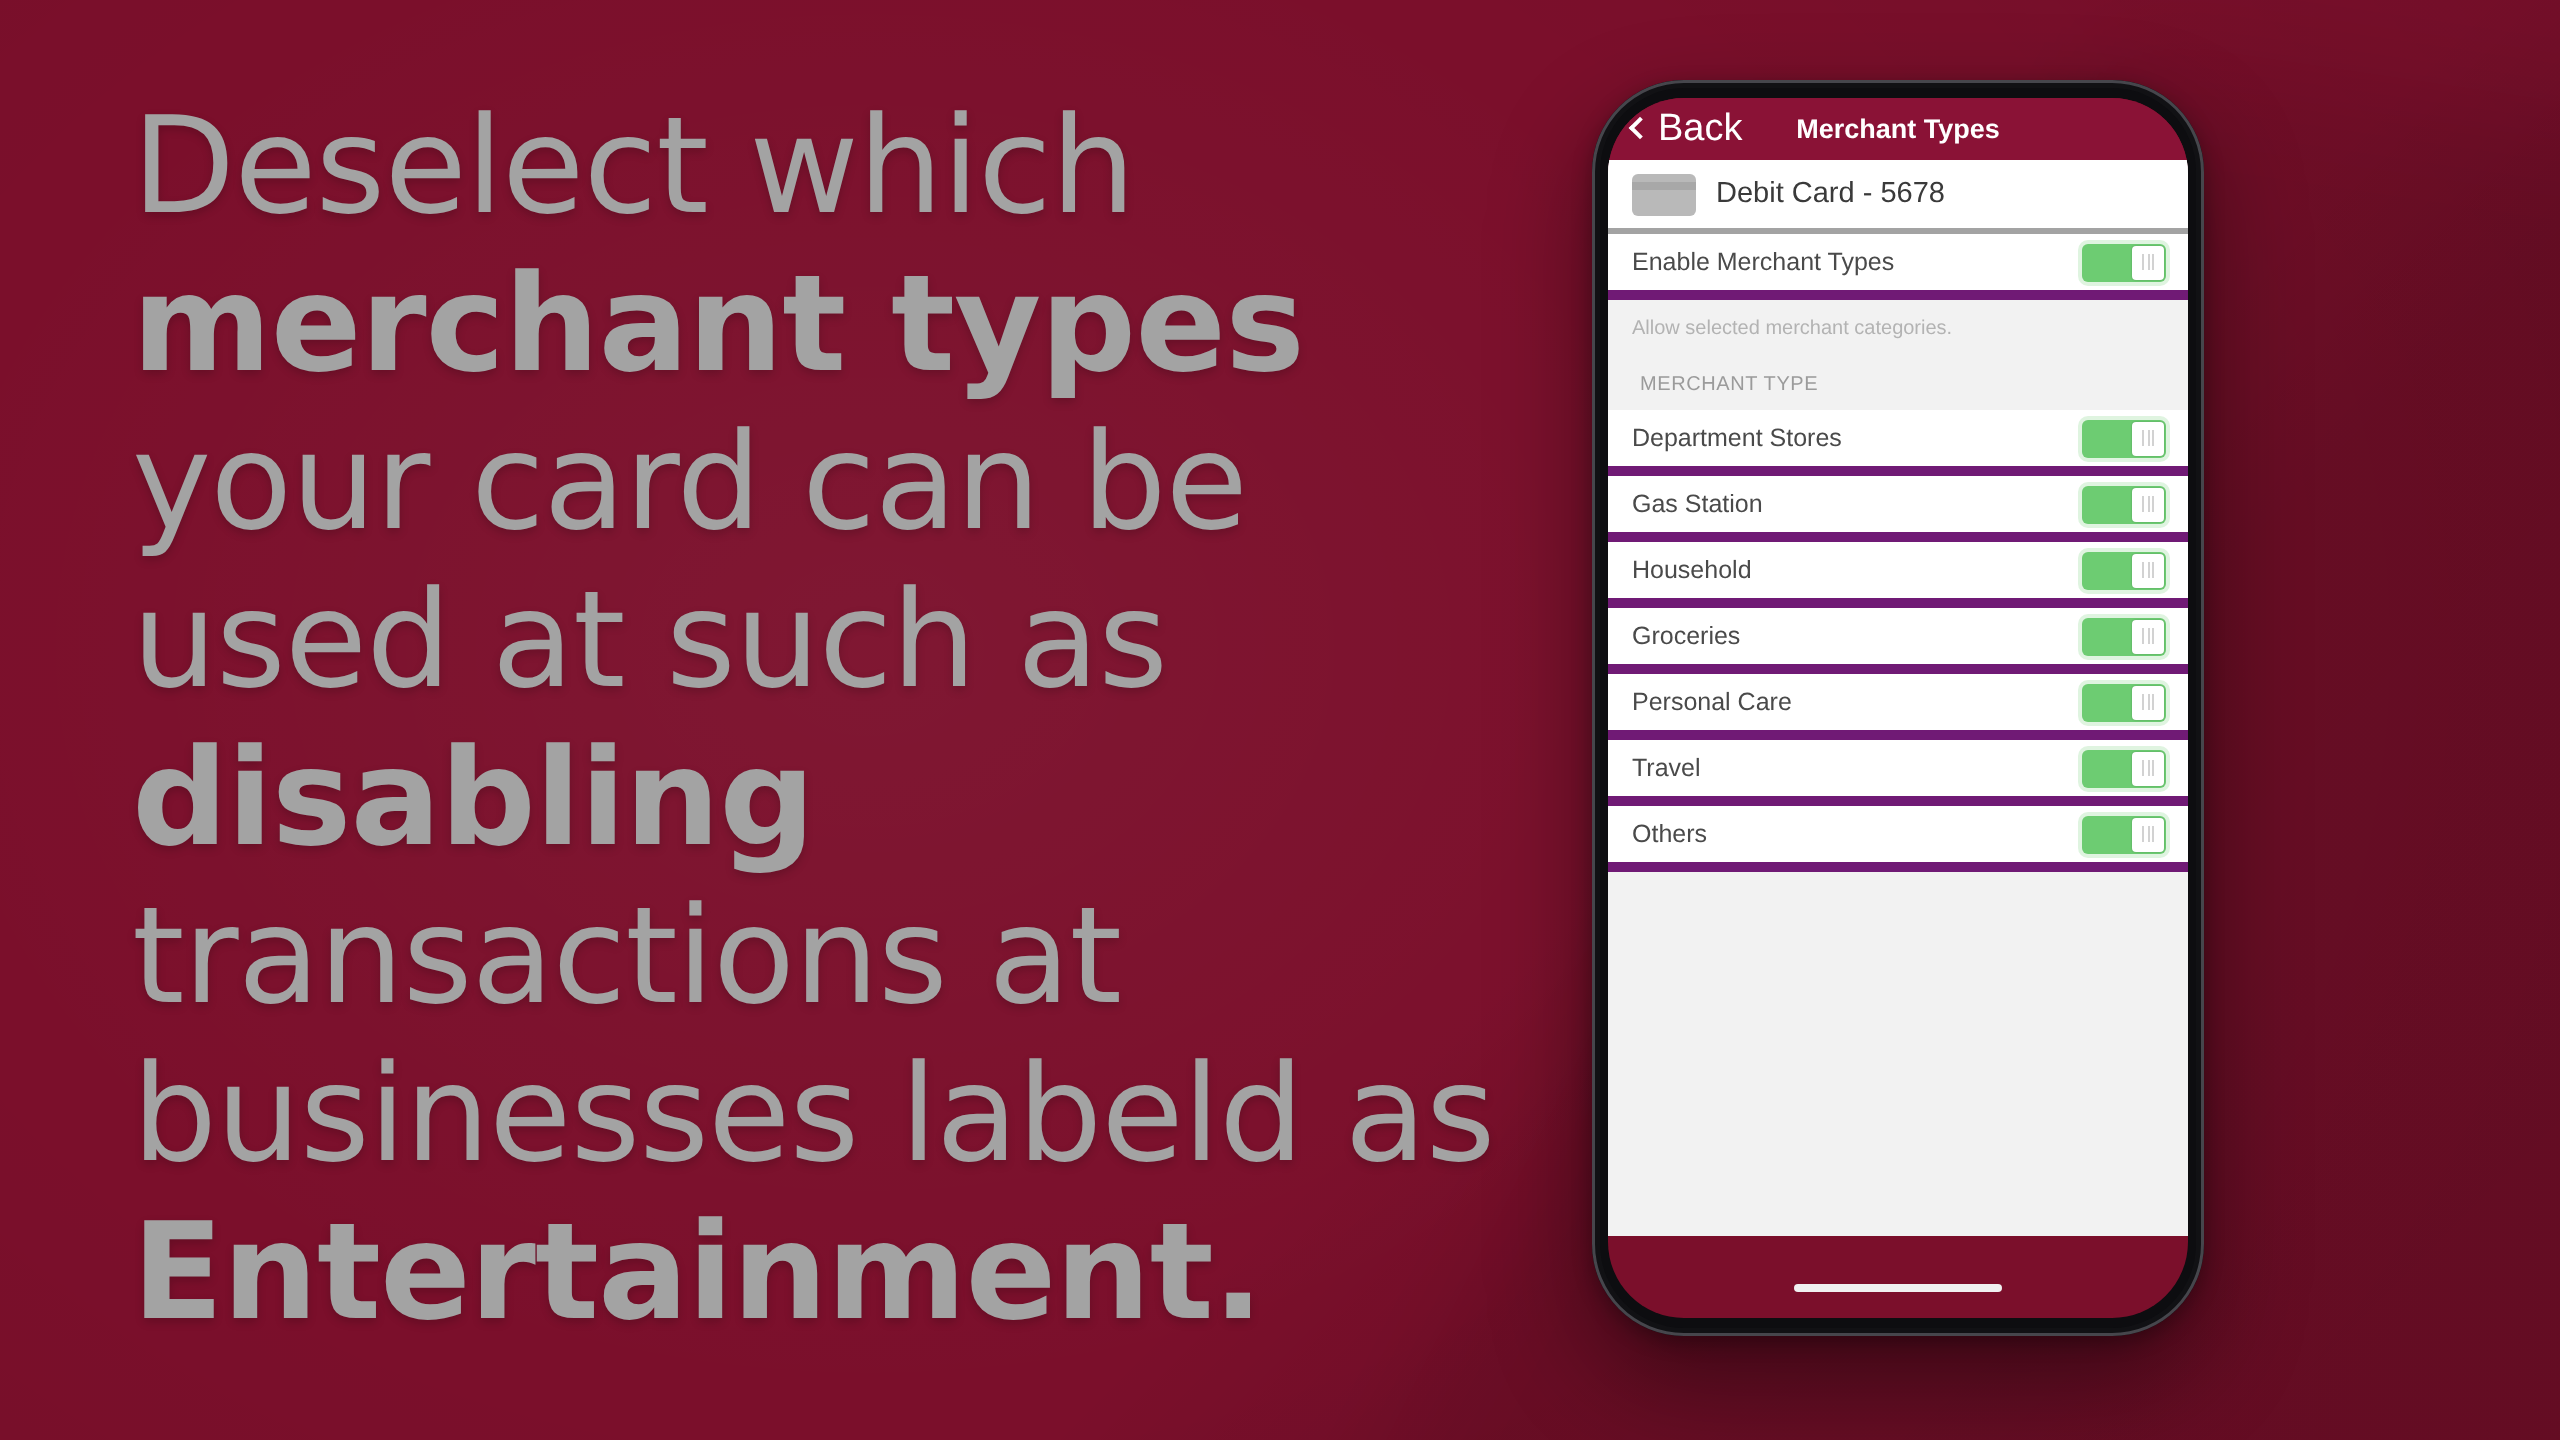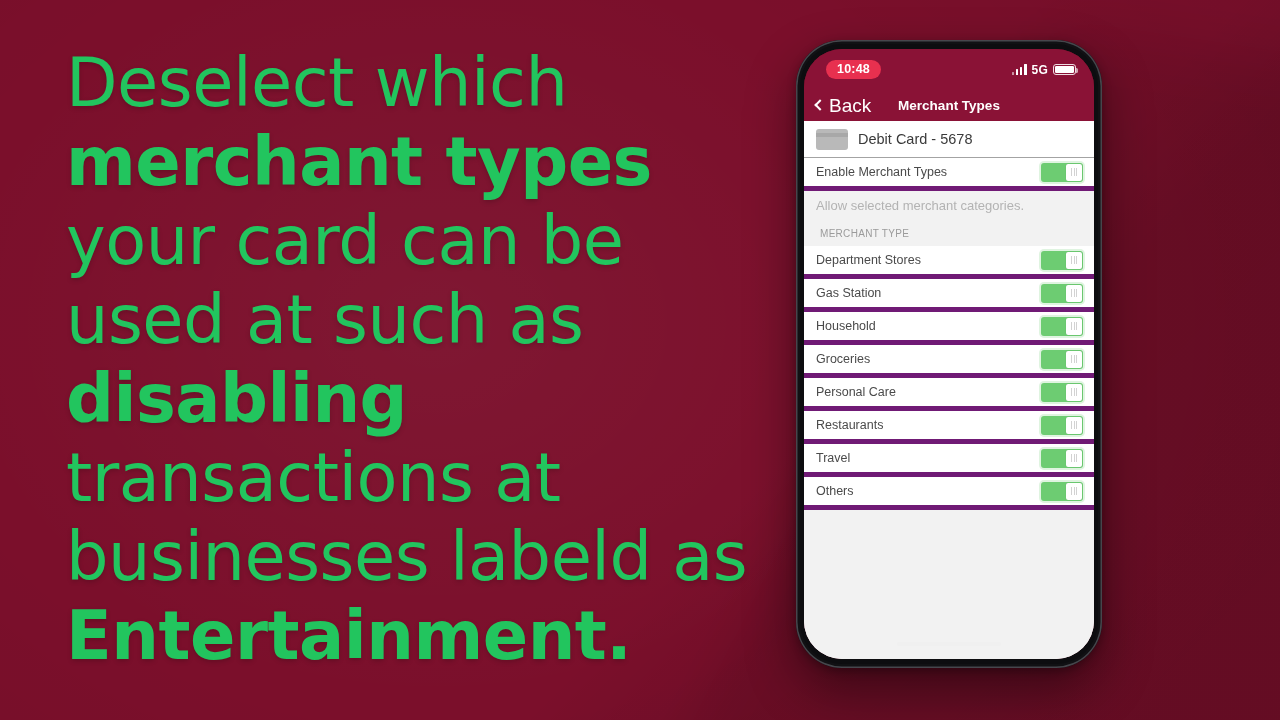--- a/index.html
+++ b/index.html
@@ -54,21 +54,21 @@
         rgba(0,0,0,0.06) 100%);
     pointer-events: none;
   }
 
   
   .headline {
     position: absolute;
     left: 66px;
     top: 44px;
     width: 690px;
-    color: #22c55e;
+    color: #a3a3a3;
     font-family: "DejaVu Sans", sans-serif;
     font-size: 67px;
     line-height: 79px;
     letter-spacing: -0.5px;
     font-weight: 400;
     text-shadow: 0 2px 5px rgba(0,0,0,0.18);
   }
   .headline b { font-weight: 700; }
 
   
@@ -213,21 +213,21 @@
     background: #f2f2f2;
     overflow: hidden;
   }
 
   .card-row {
     background: #ffffff;
     height: 37px;
     display: flex;
     align-items: center;
     padding: 0 12px;
-    border-bottom: 1px solid #a3a3a3;
+    border-bottom: 3px solid #a3a3a3;
   }
   .card-icon {
     position: relative;
     width: 32px;
     height: 21px;
     border-radius: 3px;
     background: #b9b9b9;
     margin-right: 10px;
     flex: none;
   }
@@ -256,21 +256,21 @@
     color: #4a4a4a;
     font-size: 12.5px;
   }
 
   .note-block {
     background: #f2f2f2;
     padding: 9px 12px 0 12px;
   }
   .note-text {
     color: #b3b3b3;
-    font-size: 13px;
+    font-size: 10px;
     line-height: 12px;
   }
   .section-header {
     background: #f2f2f2;
     color: #9b9b9b;
     font-size: 10px;
     letter-spacing: 0.3px;
     padding: 16px 12px 7px 16px;
   }
 
@@ -333,35 +333,20 @@
 <div class="bg-shadow-a"></div>
 <div class="bg-vignette"></div>
 
 <div class="headline">
   <span>Deselect which </span><b>merchant types</b><span> your card can be used at such as </span><b>disabling</b><span> transactions at businesses labeld as </span><b>Entertainment.</b>
 </div>
 
 <div class="phone">
   <div class="phone-inner">
 
-    <div class="statusbar">
-      <div class="time-pill">10:48</div>
-      <div class="status-right">
-        <span class="signal">
-            <i></i>
-            <i></i>
-            <i></i>
-            <i></i>
-          </span>
-        <span class="net-label">5G</span>
-        <span class="battery">
-            <span></span>
-          </span>
-      </div>
-    </div>
 
     <div class="navbar">
       <div class="nav-back">
         <span class="chev"></span>
         <span>Back</span>
       </div>
       <div class="nav-title">Merchant Types</div>
     </div>
 
     <div class="screen-body">
@@ -433,30 +418,20 @@
             <span class="row-label">Personal Care</span>
             <span class="switch">
               <span class="knob">
                 <b></b>
                 <b></b>
                 <b></b>
               </span>
             </span>
           </div>
           <div class="list-row">
-            <span class="row-label">Restaurants</span>
-            <span class="switch">
-              <span class="knob">
-                <b></b>
-                <b></b>
-                <b></b>
-              </span>
-            </span>
-          </div>
-          <div class="list-row">
             <span class="row-label">Travel</span>
             <span class="switch">
               <span class="knob">
                 <b></b>
                 <b></b>
                 <b></b>
               </span>
             </span>
           </div>
           <div class="list-row">

